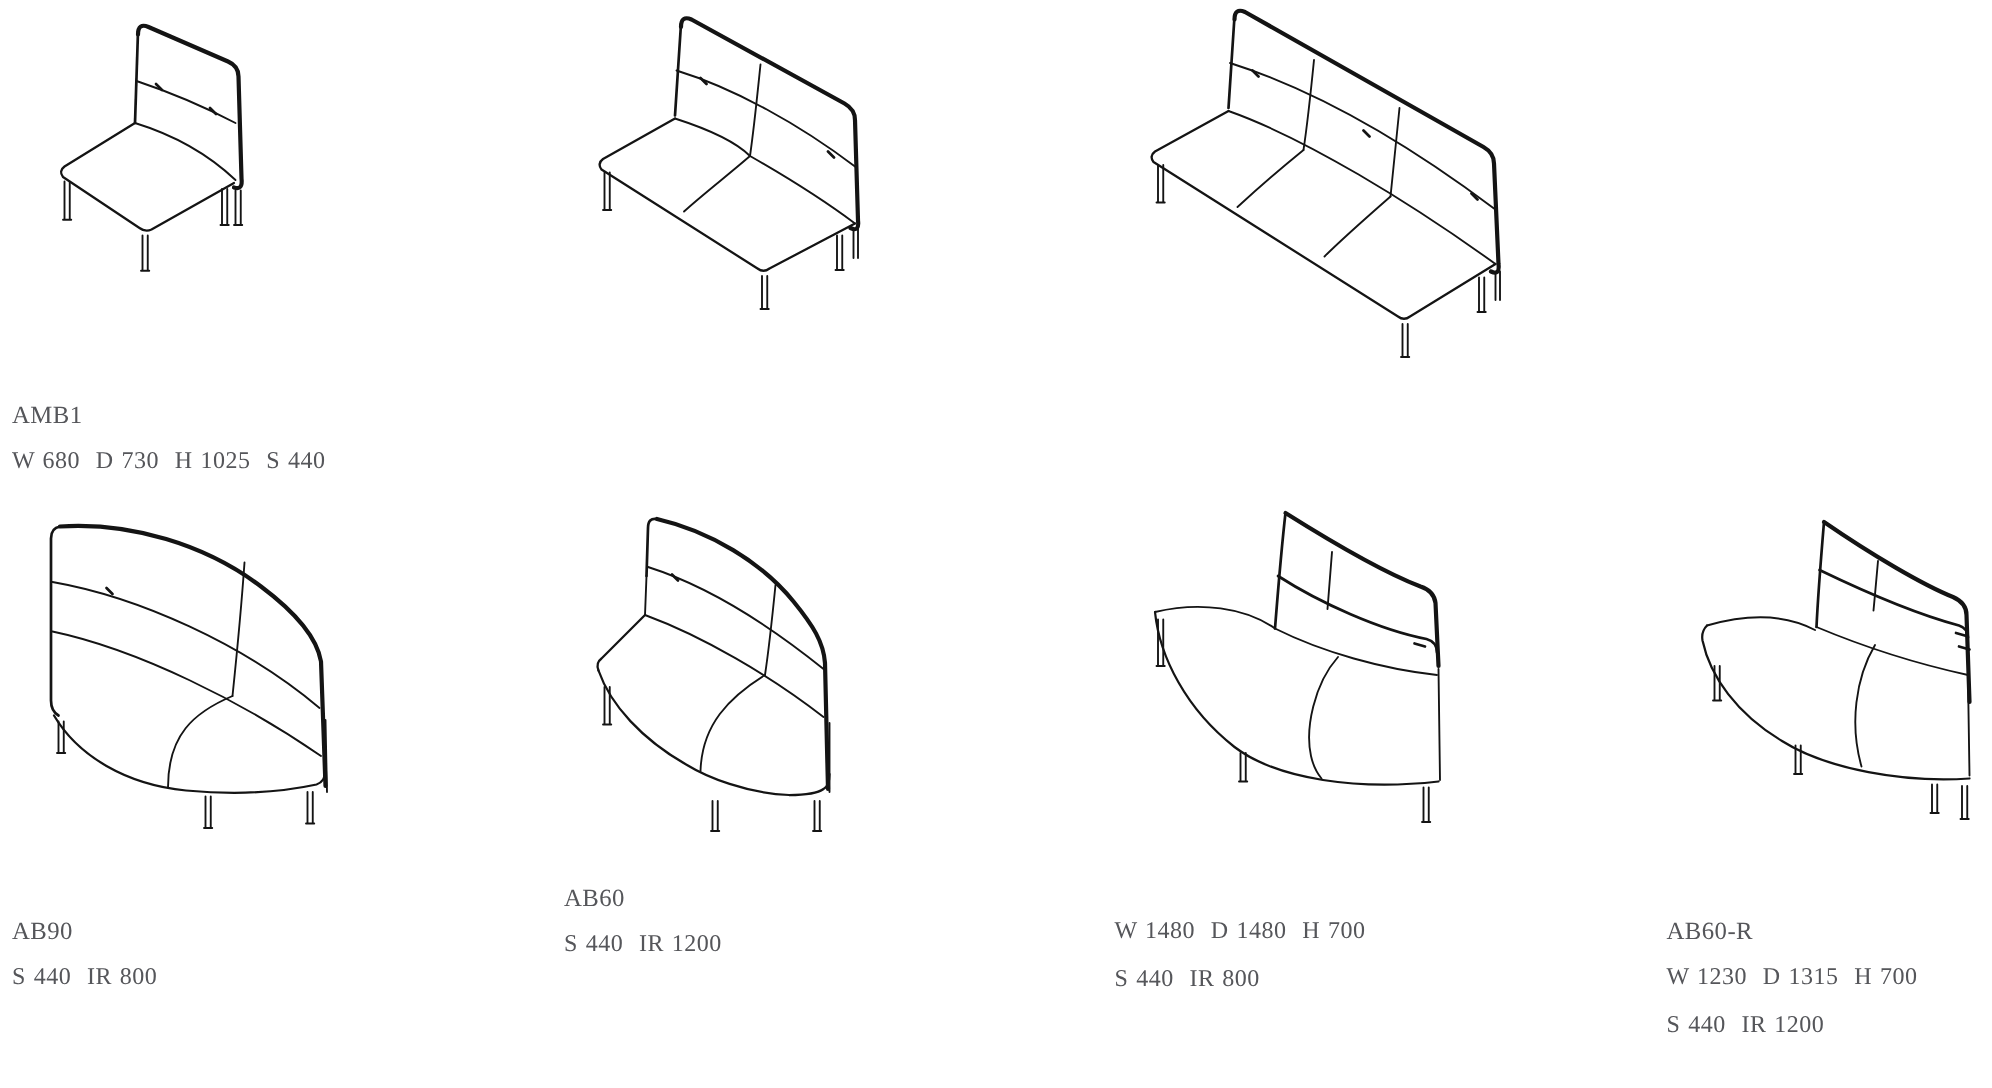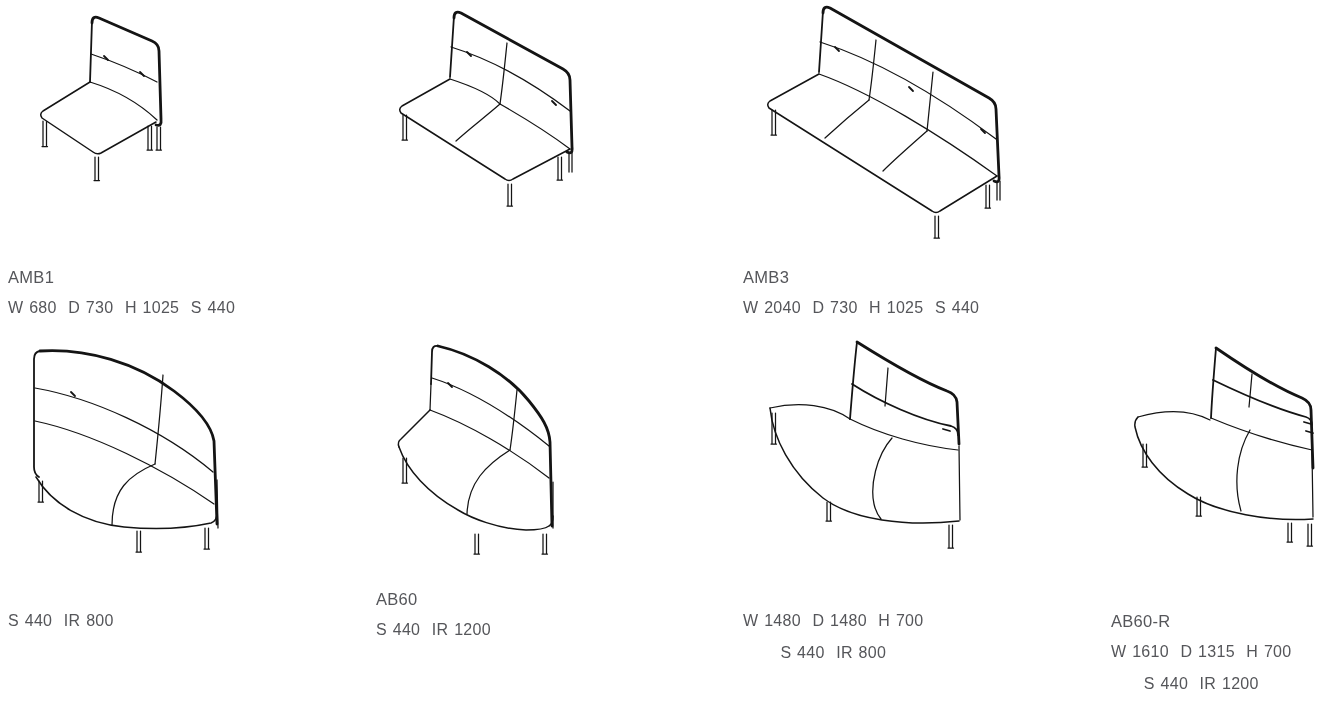--- a/index.html
+++ b/index.html
@@ -1,36 +1,36 @@
 <!DOCTYPE html>
 <html><head>
 <meta charset="utf-8">
 <style>
   html,body{margin:0;padding:0;background:#ffffff;}
   #stage{
     position:relative;
     width:1328px;height:725px;
     background:#ffffff;
-    font-family:Liberation Sans, sans-serif;
+    font-family:Liberation Serif, serif;
     overflow:hidden;
   }
   .figure{position:absolute;}
   .sk{fill:none;stroke:#141414;stroke-linecap:round;stroke-linejoin:round;}
   .w3{stroke-width:2.8;}
   .w2{stroke-width:1.8;}
   .w15{stroke-width:1.5;}
   .w1{stroke-width:1.25;}
   .label{position:absolute;color:#55565a;}
   .label .code{
     font-size:16.5px;line-height:22px;letter-spacing:.3px;
     margin:0 0 9px 0;white-space:pre;
   }
   .label .dims{
     font-size:16px;line-height:22px;letter-spacing:.3px;word-spacing:1px;
-    margin:0 0 10px 0;white-space:pre;text-align:center;
+    margin:0 0 10px 0;white-space:pre;
   }
 </style>
 </head>
 <body>
 
 <div id="stage">
 
   <svg class="figure" style="left:20px;top:0px" width="180" height="192" viewBox="0 0 180 192">
     <g>
       <path class="sk w3" d="M72,23 Q72,15 79,18 L132,41 Q139,44 139,51 L141,119 Q142,127 136,125"></path>
@@ -90,24 +90,20 @@
       <path class="sk w1" d="M246,185 V208 M249.5,185 V208 M245,208 h5.5"></path>
       <path class="sk w1" d="M257,181 V200 M260,181 V200"></path>
     </g>
   </svg>
 
   <div class="label" style="left:8px;top:266px">
     <div class="code">AMB1</div>
     <div class="dims">W 680  D 730  H 1025  S 440</div>
   </div>
   <div class="label" style="left:376px;top:266px">
-  </div>
-  <div class="label" style="left:743px;top:266px">
-    <div class="code">AMB3</div>
-    <div class="dims">W 2040  D 730  H 1025  S 440</div>
   </div>
 
   <svg class="figure" style="left:12px;top:332px" width="235" height="240" viewBox="0 0 235 240">
     <g>
       <path class="sk w3" d="M28,19 C75,16 125,31 162,59 C182,74 199,91 202,109 L205,192"></path>
       <path class="sk w2" d="M28,19 Q22,20 22,27 L22,135 Q22,142 27,145"></path>
       <path class="sk w1" d="M23,56 C80,66 150,97 201,140"></path>
       <path class="sk w2" d="M59,60 l4,4"></path>
       <path class="sk w1" d="M23,89 C80,101 150,136 202,172"></path>
       <path class="sk w1" d="M151,43 C149,72 146,103 143,132"></path>
@@ -186,29 +182,30 @@
     </g>
     <g>
       <path class="sk w1" d="M53,114 V137 M56.5,114 V137 M52,137 h5.5"></path>
       <path class="sk w1" d="M107,167 V186 M110.5,167 V186 M106,186 h5.5"></path>
       <path class="sk w1" d="M198,193 V212 M201.5,193 V212 M197,212 h5.5"></path>
       <path class="sk w1" d="M218,194 V216 M221.5,194 V216 M217,216 h5.5"></path>
     </g>
   </svg>
 
   <div class="label" style="left:8px;top:610px">
+    <div class="code">AB90</div>
     <div class="dims">S 440  IR 800</div>
   </div>
   <div class="label" style="left:376px;top:588px">
     <div class="code">AB60</div>
     <div class="dims">S 440  IR 1200</div>
   </div>
   <div class="label" style="left:743px;top:610px">
     <div class="dims">W 1480  D 1480  H 700</div>
     <div class="dims">S 440  IR 800</div>
   </div>
   <div class="label" style="left:1111px;top:610px">
     <div class="code">AB60-R</div>
-    <div class="dims">W 1610  D 1315  H 700</div>
+    <div class="dims">W 1230  D 1315  H 700</div>
     <div class="dims">S 440  IR 1200</div>
   </div>
 
 </div>
 
 </body></html>

